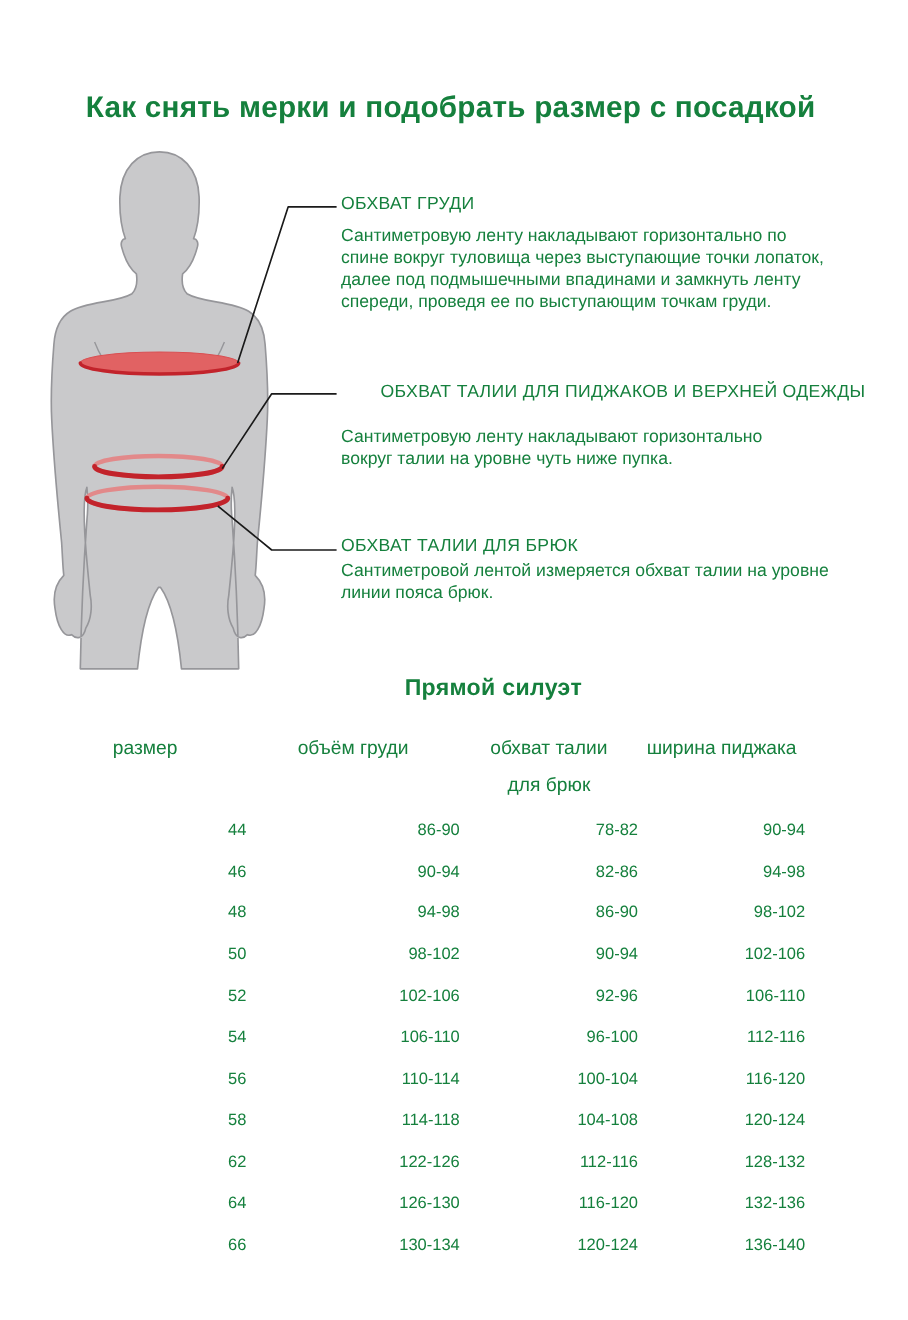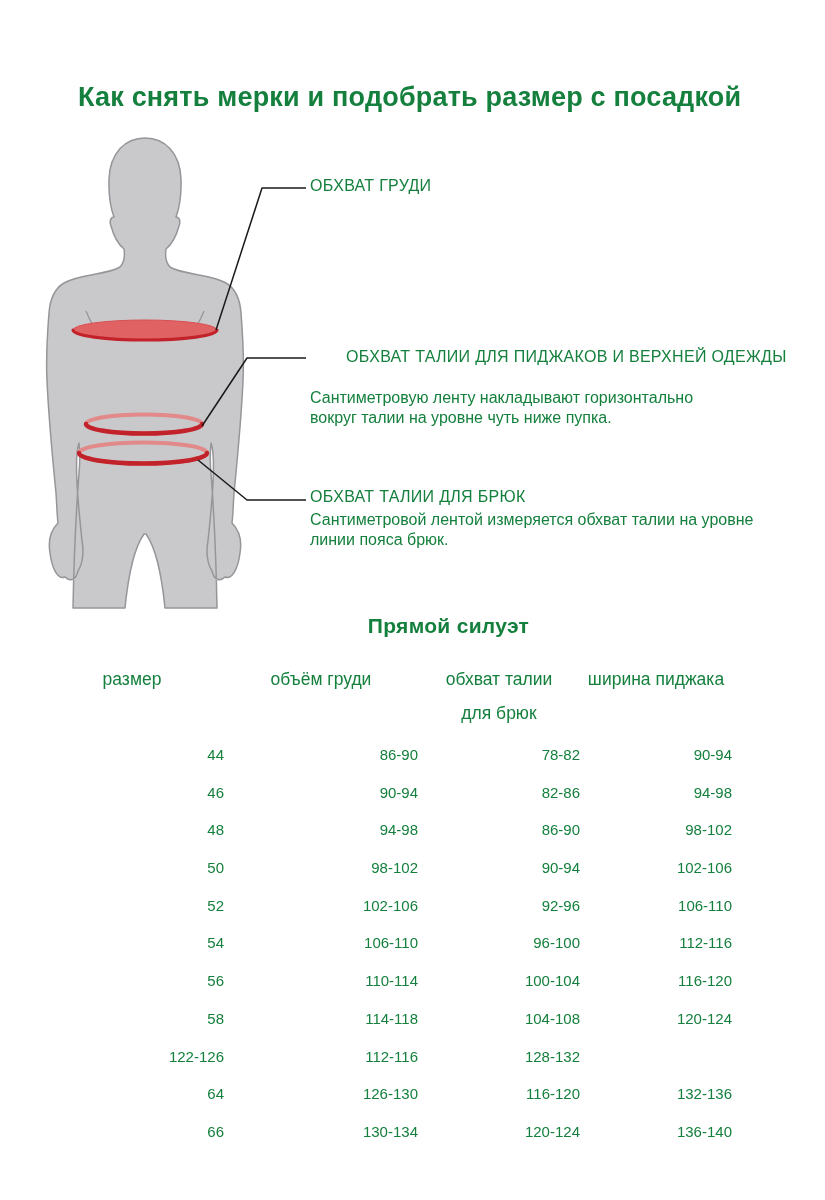--- a/index.html
+++ b/index.html
@@ -96,20 +96,24 @@
       <ellipse cx="115" cy="320" rx="64" ry="10.5" fill="none" stroke="#e2898a" stroke-width="4"></ellipse>
       <path d="M 51,320 A 64,10.5 0 0 0 179,320" fill="none" stroke="#c2232b" stroke-width="4.5" stroke-linecap="round"></path>
 
       <path d="M 188,197 L 234,55 L 278,55" fill="none" stroke="#1a1a1a" stroke-width="1.5" stroke-linejoin="round"></path>
       <path d="M 174,293 L 219,225 L 278,225" fill="none" stroke="#1a1a1a" stroke-width="1.5" stroke-linejoin="round"></path>
       <path d="M 170,327 L 219,367 L 278,367" fill="none" stroke="#1a1a1a" stroke-width="1.5" stroke-linejoin="round"></path>
     </svg>
   </div>
 
   <div class="section section-heading" id="s1">ОБХВАТ ГРУДИ</div>
+  <div class="section section-text" id="s1t">Сантиметровую ленту накладывают горизонтально по
+спине вокруг туловища через выступающие точки лопаток,
+далее под подмышечными впадинами и замкнуть ленту
+спереди, проведя ее по выступающим точкам груди.</div>
 
   <div class="section section-heading" id="s2">ОБХВАТ ТАЛИИ ДЛЯ ПИДЖАКОВ И ВЕРХНЕЙ ОДЕЖДЫ</div>
   <div class="section section-text" id="s2t">Сантиметровую  ленту накладывают горизонтально
 вокруг талии на уровне чуть ниже пупка.</div>
 
   <div class="section section-heading" id="s3">ОБХВАТ ТАЛИИ ДЛЯ БРЮК</div>
   <div class="section section-text" id="s3t">Сантиметровой лентой измеряется обхват талии на уровне
 линии пояса брюк.</div>
 
   <div class="table-title">Прямой силуэт</div>
@@ -167,20 +171,21 @@
         <div class="tcell">100-104</div>
         <div class="tcell">116-120</div>
       </div>
       <div class="trow">
         <div class="tcell">58</div>
         <div class="tcell">114-118</div>
         <div class="tcell">104-108</div>
         <div class="tcell">120-124</div>
       </div>
       <div class="trow">
+        <div class="tcell">62</div>
         <div class="tcell">122-126</div>
         <div class="tcell">112-116</div>
         <div class="tcell">128-132</div>
       </div>
       <div class="trow">
         <div class="tcell">64</div>
         <div class="tcell">126-130</div>
         <div class="tcell">116-120</div>
         <div class="tcell">132-136</div>
       </div>

